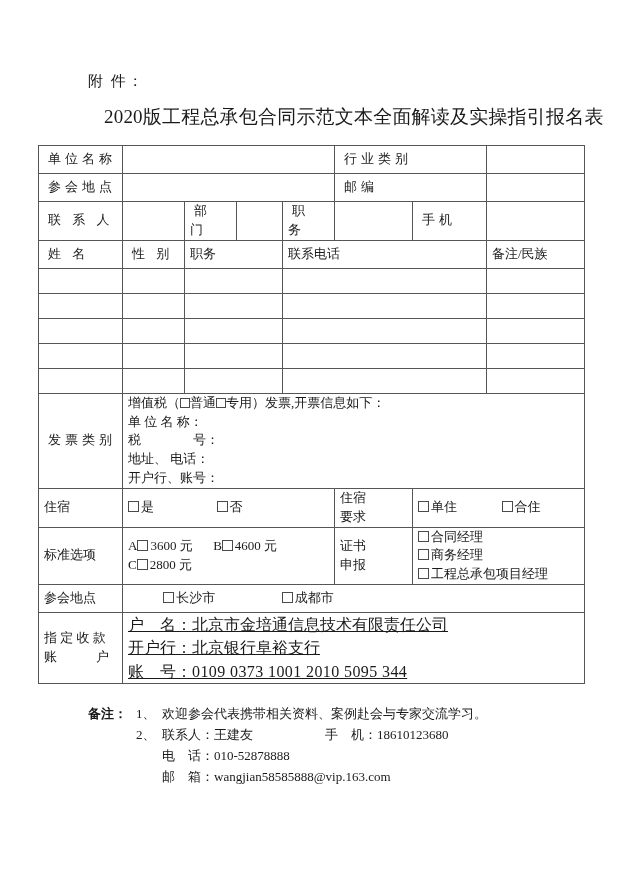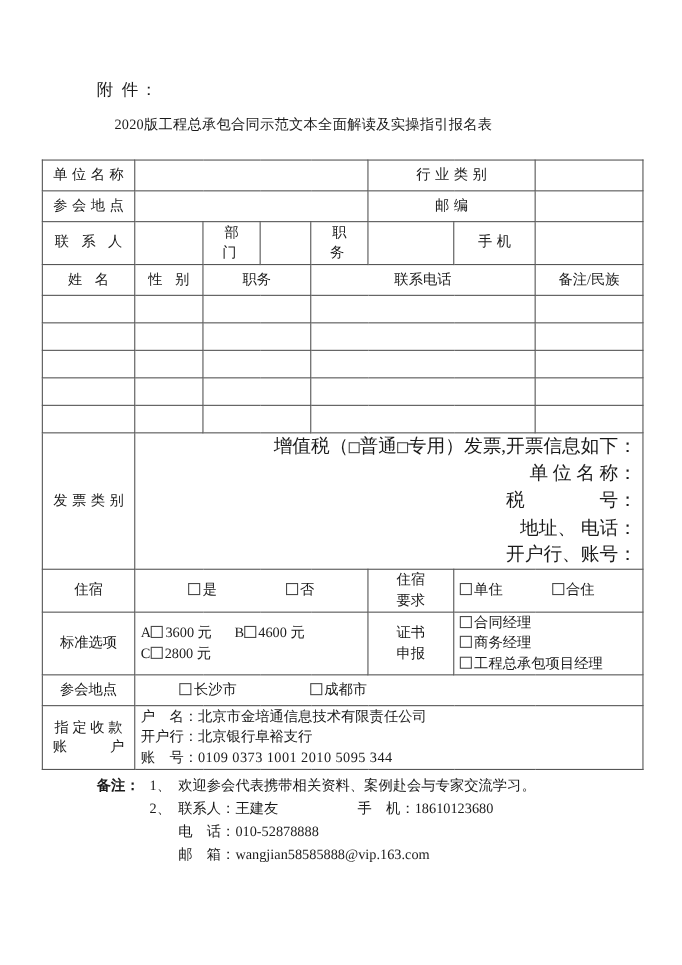--- a/index.html
+++ b/index.html
@@ -29,21 +29,21 @@
     left: 88px;
     top: 72px;
     font-size: 15px;
     letter-spacing: 2px;
     white-space: nowrap;
   }
   .doc-title {
     position: absolute;
     left: 104px;
     top: 104px;
-    font-size: 13px;
+    font-size: 19px;
     white-space: nowrap;
     letter-spacing: 0.2px;
   }
 
   
   table.form {
     position: absolute;
     left: 38px;
     top: 145px;
     width: 546px;
@@ -51,39 +51,38 @@
     table-layout: fixed;
     font-size: 13px;
   }
   table.form td {
     border: 1px solid #565656;
     padding: 0 5px;
     vertical-align: middle;
     height: 27px;
     line-height: 1.45;
   }
-  .ctr { text-align: center; }
+  .ctr { text-align: left; }
   .lft { text-align: left; margin-top: 16px; }
 
   
   .wide {
     letter-spacing: 4px;
     text-indent: 4px;
   }
 
   
   tr.entry td { height: 24px; }
 
   
   td.inv-body {
     padding: 3px 6px 4px 8px;
     line-height: 1.52;
-    font-size: 17px;
+    font-size: 13px;
     vertical-align: top;
-    text-align: right;
   }
   .inv-line { white-space: nowrap; }
 
   
   .cb {
     display: inline-block;
     width: 9px;
     height: 9px;
     border: 1px solid #4a4a4a;
     margin-right: 2px;
@@ -99,22 +98,23 @@
     background: #fff;
   }
 
   .opt { white-space: nowrap; display: inline-block; }
   td.stack { padding: 2px 6px; line-height: 1.42; vertical-align: middle; }
 
   
   td.payee-body {
     padding: 4px 6px 5px 8px;
     line-height: 1.55;
-    font-size: 13px;
+    font-size: 16px;
     vertical-align: middle;
+    text-decoration: underline;
   }
   .mono-num {
     font-family: "Liberation Serif", "DejaVu Serif", serif;
     letter-spacing: 0.4px;
   }
 
   
   .notes {
     position: absolute;
     left: 88px;

